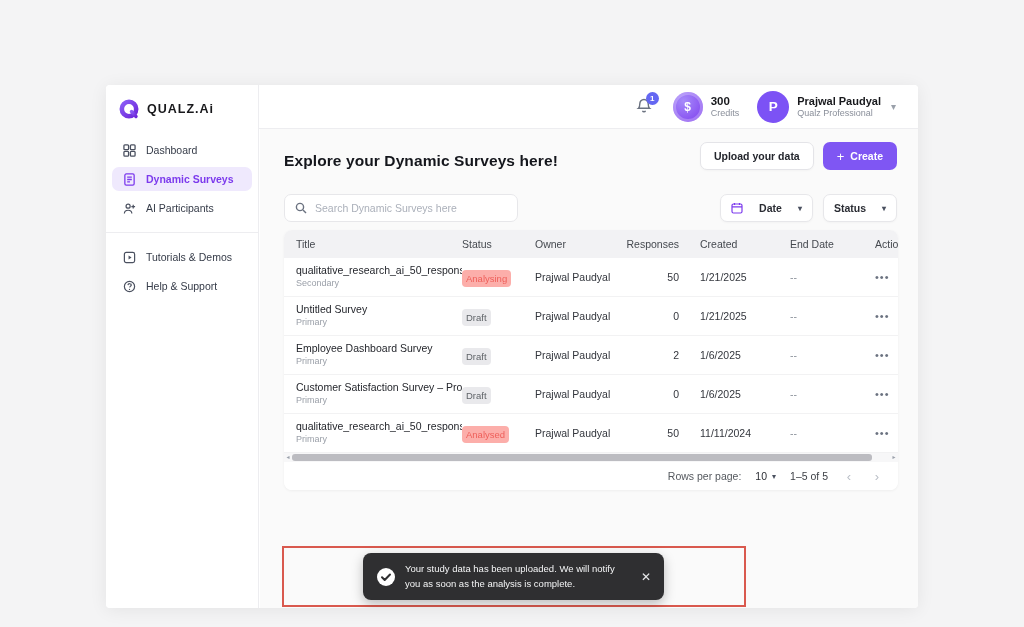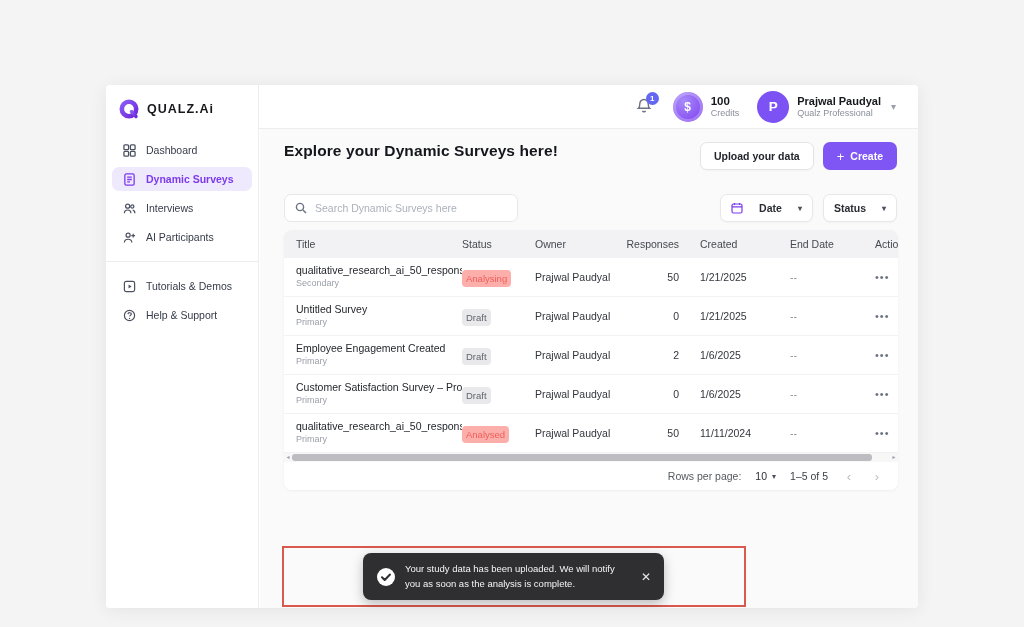--- a/index.html
+++ b/index.html
@@ -65,21 +65,21 @@
   }
   .profile-col { display:flex; flex-direction:column; line-height:1.3; }
   .profile-name { font-size:11px; font-weight:bold; color:#17181c; }
   .profile-plan { font-size:9px; color:#8a8f9a; }
   .profile-caret { font-size:10px; color:#9aa0aa; margin-left:2px; }
   
   .main {
     position:absolute; left:154px; right:0; top:44px; bottom:0;
     background: var(--main-bg, #fafafa); padding:13px 21px 0 24px;
   }
-  .title-row { display:flex; align-items:flex-start; justify-content:space-between; height:28px; }
+  .title-row { display:flex; align-items:flex-end; justify-content:space-between; height:28px; }
   .page-title { font-size:15.5px; font-weight:bold; color:#14161c; letter-spacing:.1px; }
   .title-actions { display:flex; gap:9px; }
   .btn-upload {
     height:28px; padding:0 13px; background:#fff; border:1px solid #e4e4e8; border-radius:7px;
     font-size:10.5px; font-weight:bold; color:#23252c; display:flex; align-items:center; cursor:pointer;
     box-shadow:0 1px 2px rgba(0,0,0,.03);
   }
   .btn-create {
     height:28px; padding:0 14px; background: var(--button-purple, #7f56f3); border:none; border-radius:7px;
     font-size:10.5px; font-weight:bold; color:#fff; display:flex; align-items:center; gap:6px; cursor:pointer;
@@ -201,31 +201,20 @@
             <line x1="4.5" y1="4.5" x2="9.5" y2="4.5"></line>
               <line x1="4.5" y1="7" x2="9.5" y2="7"></line>
               <line x1="4.5" y1="9.5" x2="7.5" y2="9.5"></line>
           </svg>
         </span>
         <span class="nv-label">Dynamic Surveys</span>
       </div>
       <div class="nav-item">
         <span class="nv-icon">
           <svg width="13" height="13" viewBox="0 0 14 14" fill="none" stroke="currentColor" stroke-width="1.3">
-            <circle cx="5" cy="4.5" r="2.2"></circle>
-              <path d="M1.5 12c0-2 1.6-3.4 3.5-3.4S8.5 10 8.5 12"></path>
-            <circle cx="10" cy="4.8" r="1.7"></circle>
-              <path d="M10.5 8.8c1.4.3 2.3 1.5 2.3 3.2"></path>
-          </svg>
-        </span>
-        <span class="nv-label">Interviews</span>
-      </div>
-      <div class="nav-item">
-        <span class="nv-icon">
-          <svg width="13" height="13" viewBox="0 0 14 14" fill="none" stroke="currentColor" stroke-width="1.3">
             <circle cx="5.5" cy="4.5" r="2.2"></circle>
               <path d="M1.5 12.5c0-2.2 1.8-3.6 4-3.6s4 1.4 4 3.6"></path>
             <line x1="11" y1="3" x2="11" y2="7"></line>
               <line x1="9" y1="5" x2="13" y2="5"></line>
           </svg>
         </span>
         <span class="nv-label">AI Participants</span>
       </div>
 
       <div class="side-divider"></div>
@@ -260,21 +249,21 @@
           <path d="M7.5 13.7a1.6 1.6 0 003 0"></path>
         </svg>
       </span>
       <span class="bell-badge">1</span>
     </div>
     <div class="credits">
       <span class="coin">
           <span>$</span>
         </span>
       <span class="credits-col">
-        <span class="credits-val">100</span>
+        <span class="credits-val">300</span>
         <span class="credits-lbl">Credits</span>
       </span>
     </div>
     <div class="profile">
       <span class="avatar">P</span>
       <span class="profile-col">
         <span class="profile-name">Prajwal Paudyal</span>
         <span class="profile-plan">Qualz Professional</span>
       </span>
       <span class="profile-caret">▾</span>
@@ -355,21 +344,21 @@
     <div class="c1"><span class="badge draft">Draft</span></div>
     <div class="cell-owner c2">Prajwal Paudyal</div>
     <div class="cell-resp c3">0</div>
     <div class="cell-created c4">1/21/2025</div>
     <div class="cell-end c5">--</div>
     <div class="cell-actions c6">•••</div>
   </div>
 
   <div class="trow">
     <div class="cell-title c0">
-      <div class="row-title">Employee Engagement Created</div>
+      <div class="row-title">Employee Dashboard Survey</div>
       <div class="row-sub">Primary</div>
     </div>
     <div class="c1"><span class="badge draft">Draft</span></div>
     <div class="cell-owner c2">Prajwal Paudyal</div>
     <div class="cell-resp c3">2</div>
     <div class="cell-created c4">1/6/2025</div>
     <div class="cell-end c5">--</div>
     <div class="cell-actions c6">•••</div>
   </div>
 

